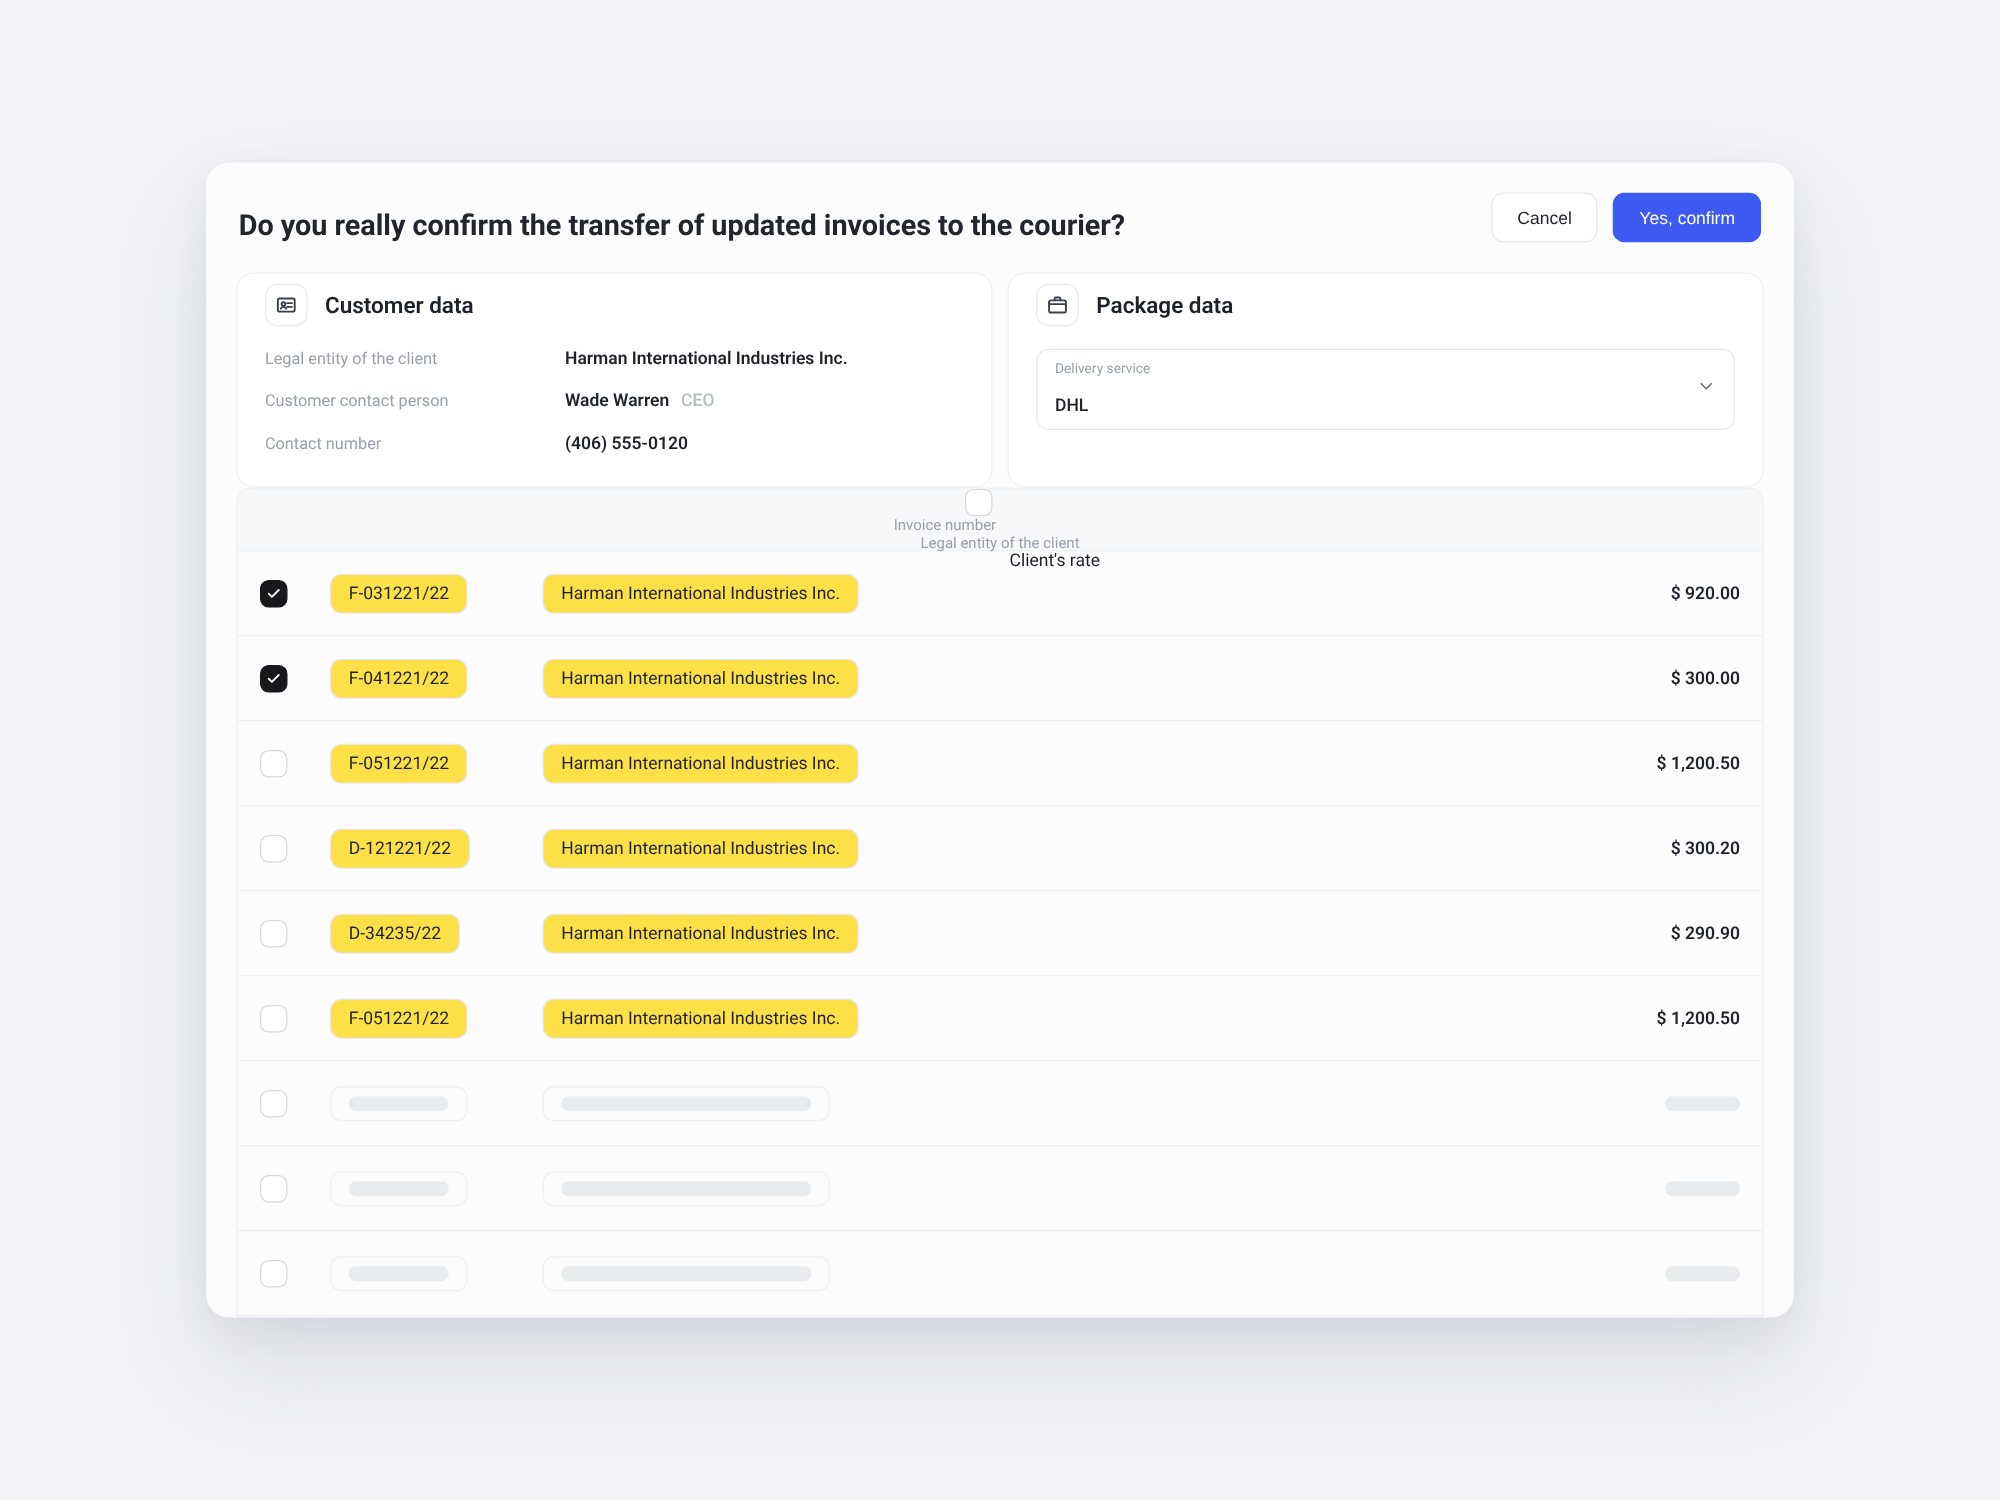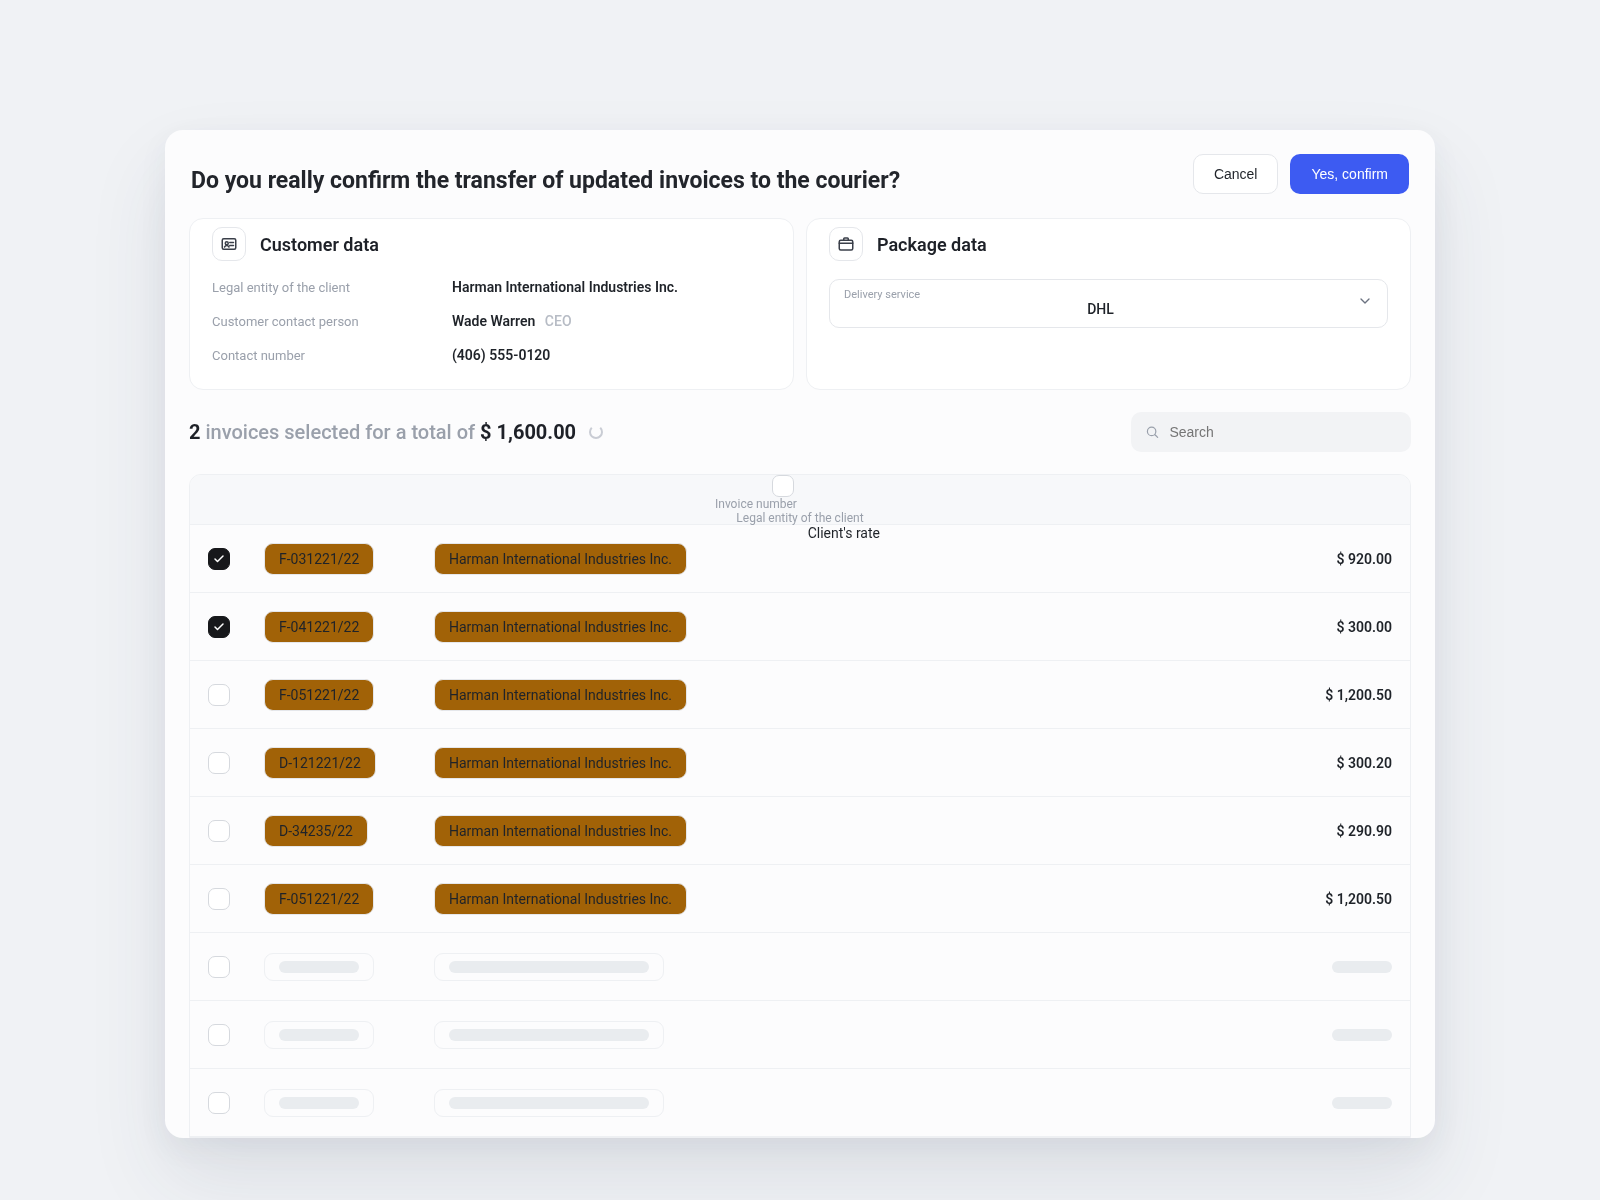--- a/index.html
+++ b/index.html
@@ -80,21 +80,21 @@
 
   .field {
     border: 1px solid #e5e7eb;
     border-radius: 10px;
     padding: 8px 14px 10px;
     display: flex; align-items: center;
     margin-bottom: 10px;
   }
   .field .text { flex: 1; }
   .field .label { font-size: 11px; color: #9aa0ab; }
-  .field .value { font-size: 14px; color: #1f2329; font-weight: 500; margin-top: 0; text-align: center; }
+  .field .value { font-size: 14px; color: #1f2329; font-weight: 500; margin-top: 16px; }
   .chev { color: #6b7280; }
   .table-bar {
     display: flex;
     align-items: center;
     justify-content: space-between;
     padding: 22px 0 22px 0;
     margin: 0 24px;
   }
   .table-bar { padding-left: 0; padding-right: 0; }
   .modal .table-outer { padding: 0 24px; }
@@ -147,21 +147,21 @@
   .col-inv   { width: 170px; display:flex; }
   .col-ent   { flex: 1; display:flex; }
   .col-rate  { width: 160px; display:flex; justify-content:flex-end; font-weight:600; color:#1f2329; font-size:14px; }
   .thead .col-rate { font-weight: 400; }
   .badge {
     border: 1px solid #e5e7eb;
     border-radius: 9px;
     padding: 7px 14px;
     font-size: 14px;
     color: #1f2329;
-    background: #a16207;
+    background: #fde047;
     min-width: 0;
   }
   .check {
     width: 22px; height: 22px; border-radius:7px;
     border: 1.5px solid #d6d9de;
     display:inline-flex; align-items:center; justify-content:center;
     background:#fff;
   }
   .check.on { background:#17181b; border-color:#17181b; color:#fff; }
   .check.on svg { display:block; }
@@ -238,33 +238,20 @@
         <span class="chev">
           <svg width="16" height="16" viewBox="0 0 24 24" fill="none" stroke="currentColor" stroke-width="2" stroke-linecap="round" stroke-linejoin="round">
               <polyline points="6 9 12 15 18 9"></polyline>
             </svg>
         </span>
       </div>
     </div>
   </div>
 
   <div class="table-outer">
-    <div class="table-bar" style="margin:0;">
-      <div class="summary">
-        <span class="bold">2</span><span> invoices selected for a total of </span><span class="bold">$ 1,600.00</span>
-        <span class="spinner"></span>
-      </div>
-      <div class="search">
-        <svg width="16" height="16" viewBox="0 0 24 24" fill="none" stroke="currentColor" stroke-width="2" stroke-linecap="round" stroke-linejoin="round">
-            <circle cx="11" cy="11" r="7"></circle>
-            <line x1="21" y1="21" x2="16.65" y2="16.65"></line>
-          </svg>
-        <input placeholder="Search" style="">
-      </div>
-    </div>
 
     <div class="table" style="margin:0;">
       <div class="thead">
         <div class="col-check">
           <span class="check">
             
           </span>
         </div>
         <div class="col-inv">Invoice number</div>
         <div class="col-ent">Legal entity of the client</div>

